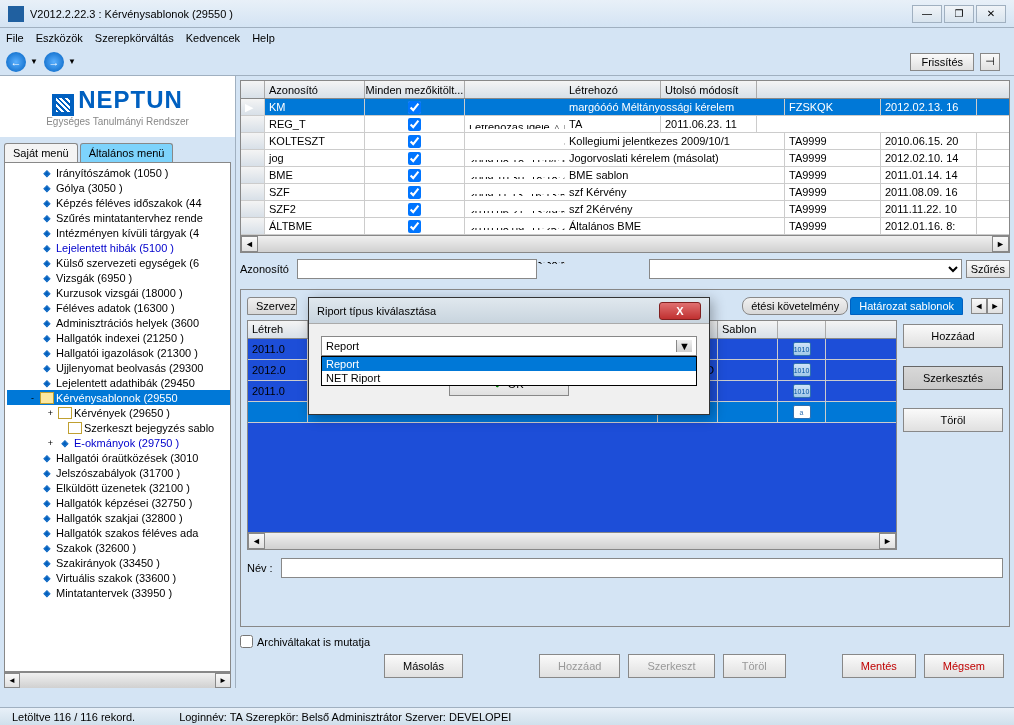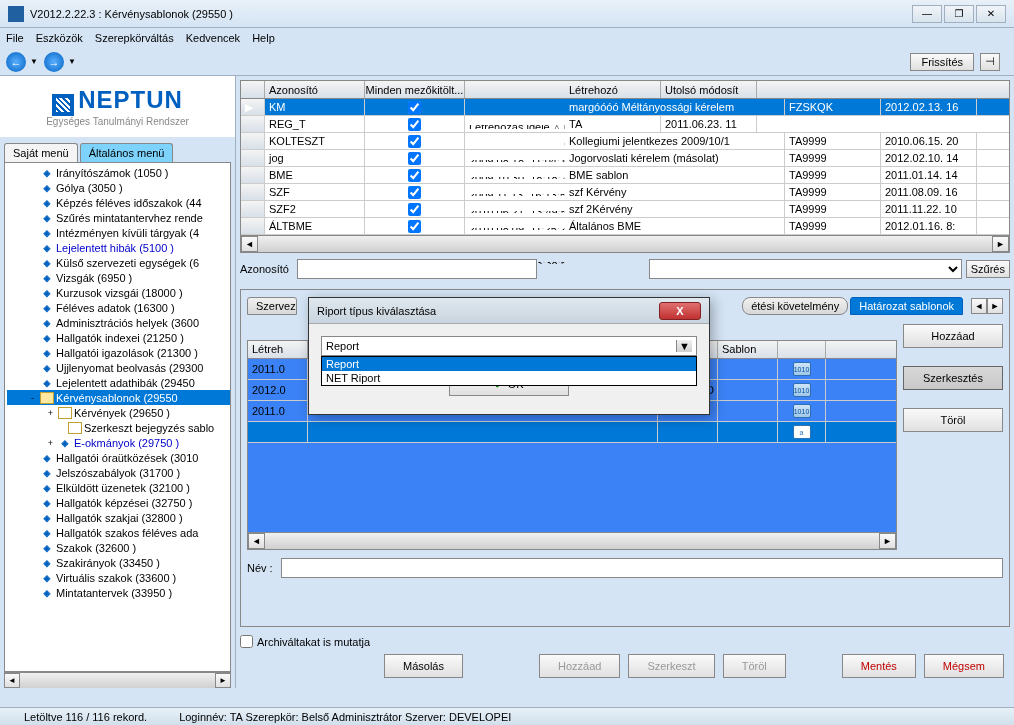--- a/index.html
+++ b/index.html
@@ -69,21 +69,21 @@
 .filter-btn { border:1px solid #888; background:linear-gradient(#fafafa,#e0e0e0); padding:2px 4px;}
 .filter-sel { flex:1; height:20px; border:1px solid #888; background:#fff; }
 
 
 .lower-panel { margin-top:10px; border:1px solid #888; background:#d4e4f4; padding:6px; height:338px; position:relative;}
 .lower-tabs { display:flex; align-items:center; overflow:hidden; height:20px;}
 .lower-tabs .lt { padding:2px 8px; border:1px solid #888; background:linear-gradient(#f0f0f0,#d8d8d8); border-radius:3px 3px 0 0; margin-right:2px;}
 .lower-tabs .lt.active { background:#0078d7; color:#fff; border-color:#0060c0;}
 .lt-nav { width:16px;height:16px; border:1px solid #888; background:linear-gradient(#fafafa,#e0e0e0); display:flex;align-items:center;justify-content:center; font-size:9px;}
 .subgrid-wrap { margin-top:4px; display:flex; gap:6px; height:230px;}
-.subgrid { background:#3b82f6; border:1px solid #888; flex:1;margin-top:20px; }
+.subgrid { background:#1d4ed8; border:1px solid #888; flex:1; }
 .subgrid-head { display:flex; background:linear-gradient(#f4f4f4,#d8e0e8); border-bottom:1px solid #888; height:18px;}
 .subgrid-head .sc { border-right:1px solid #aaa; padding:2px 4px; overflow:hidden;}
 .sc0{width:60px;} .sc1{width:350px;} .sc2{width:60px;} .sc3{width:60px;} .sc4{width:48px;text-align:center;}
 .subgrid-row { display:flex; height:21px; border-bottom:1px solid #ccc;}
 .subgrid-row.sel { background:#0078d7; color:#fff;}
 .subgrid-row .sc { border-right:1px solid #ccc; padding:1px 4px; display:flex; align-items:center;}
 .doc-ico { width:18px;height:14px; border:1px solid #3070b0; background:linear-gradient(#d0e4f8,#a0c8e8); border-radius:2px; margin:auto; display:flex;align-items:center;justify-content:center; color:#0050a0; font-size:7px;}
 .sub-hscroll { height:17px; border-top:1px solid #888; display:flex; margin-top:auto;}
 .sub-hscroll .sbtn { width:17px; border:1px solid #888; background:linear-gradient(#fafafa,#e0e0e0); display:flex;align-items:center;justify-content:center; font-size:9px;}
 .sub-hscroll .strack { flex:1; background:linear-gradient(#f0f0f0,#d0d0d0);}
@@ -95,21 +95,21 @@
 .arch-row { margin-top:8px; display:flex; align-items:center; gap:4px;}
 
 
 .bottom-btns { display:flex; gap:8px; margin-top:6px; padding:0 6px;}
 .bottom-btns button { height:24px; border:1px solid #888; background:linear-gradient(#fafafa,#e0e0e0); padding:0 18px;}
 .bottom-btns button.disabled { color:#999; }
 .bottom-btns .red { color:#c00000; }
 .bottom-btns .spacer { flex:1; }
 
 
-.statusbar { position:absolute; bottom:0; left:0; right:0; height:18px; background:linear-gradient(#e8f0f8,#d0e0ec); border-top:1px solid #a0b0c0; display:flex; align-items:center; padding:0 24px; gap:32px;}
+.statusbar { position:absolute; bottom:0; left:0; right:0; height:18px; background:linear-gradient(#e8f0f8,#d0e0ec); border-top:1px solid #a0b0c0; display:flex; align-items:center; padding:0 12px; gap:44px;}
 
 
 .modal { position:absolute; left:308px; top:297px; width:402px; background:#f0f0f0; border:1px solid #333; box-shadow: 3px 3px 12px rgba(0,0,0,0.3); z-index:100;}
 .modal-title { background:linear-gradient(#e0e8ee,#c8d4de); height:26px; display:flex; align-items:center; padding:0 8px; border-bottom:1px solid #aaa;}
 .modal-title .close { margin-left:auto; width:42px; height:18px; background:linear-gradient(#e07070,#c03030); border:1px solid #802020; border-radius:3px; color:#fff; display:flex;align-items:center;justify-content:center; font-weight:bold;}
 .modal-body { padding:12px; background:#f0f0f0; height:90px;}
 .modal-combo { position:relative; }
 .modal-combo-btn { width:100%; height:20px; border:1px solid #888; background:#fff; display:flex; align-items:center; padding:0 4px;}
 .modal-combo-btn .dd { margin-left:auto; width:16px; text-align:center; background:linear-gradient(#f0f0f0,#d0d0d0); border-left:1px solid #888;}
 .modal-list { position:absolute; top:20px; left:0; right:0; background:#fff; border:1px solid #000; z-index:101;}

